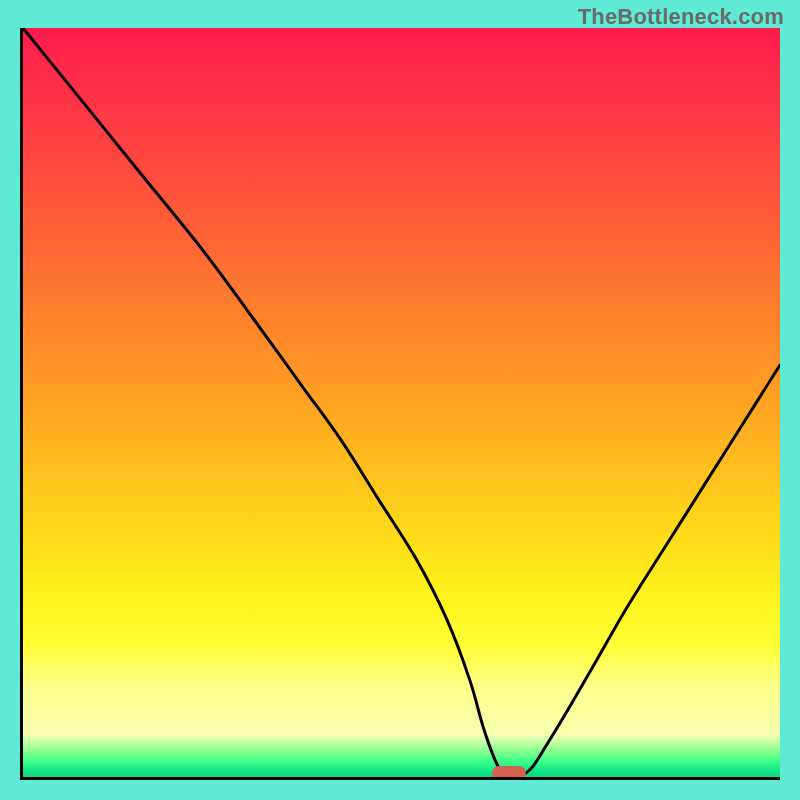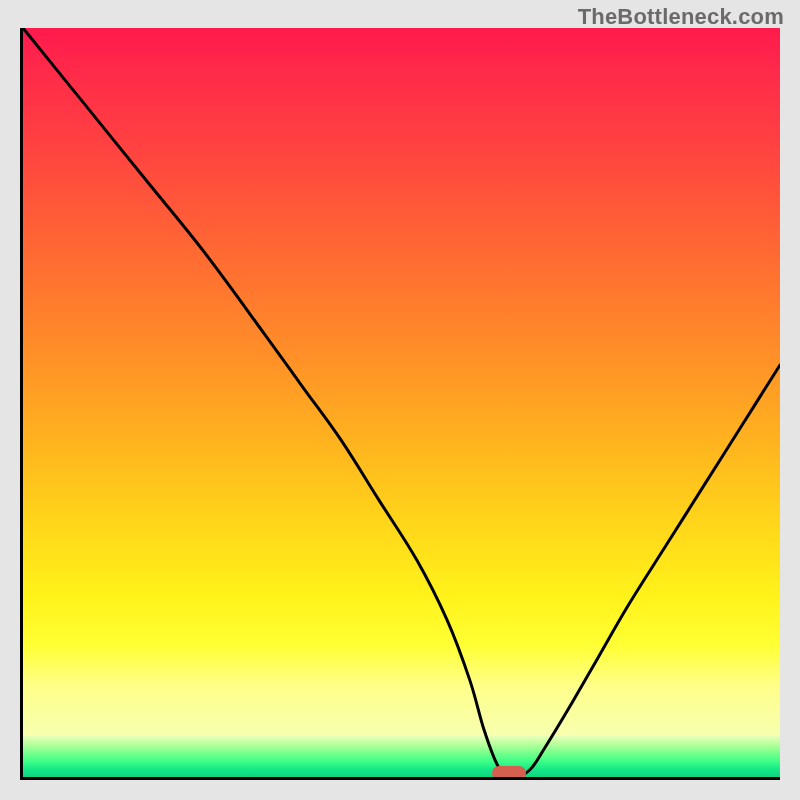--- a/index.html
+++ b/index.html
@@ -7,21 +7,21 @@
     padding: 0;
     width: 800px;
     height: 800px;
     overflow: hidden;
     font-family: Arial, Helvetica, sans-serif;
   }
   .chart-container {
     position: relative;
     width: 800px;
     height: 800px;
-    background: #e5e5e5;
+    background: #5eead4;
   }
   .watermark {
     position: absolute;
     top: 4px;
     right: 16px;
     font-size: 22px;
     font-weight: 600;
     color: #6a6a6a;
     letter-spacing: 0.2px;
     z-index: 5;

